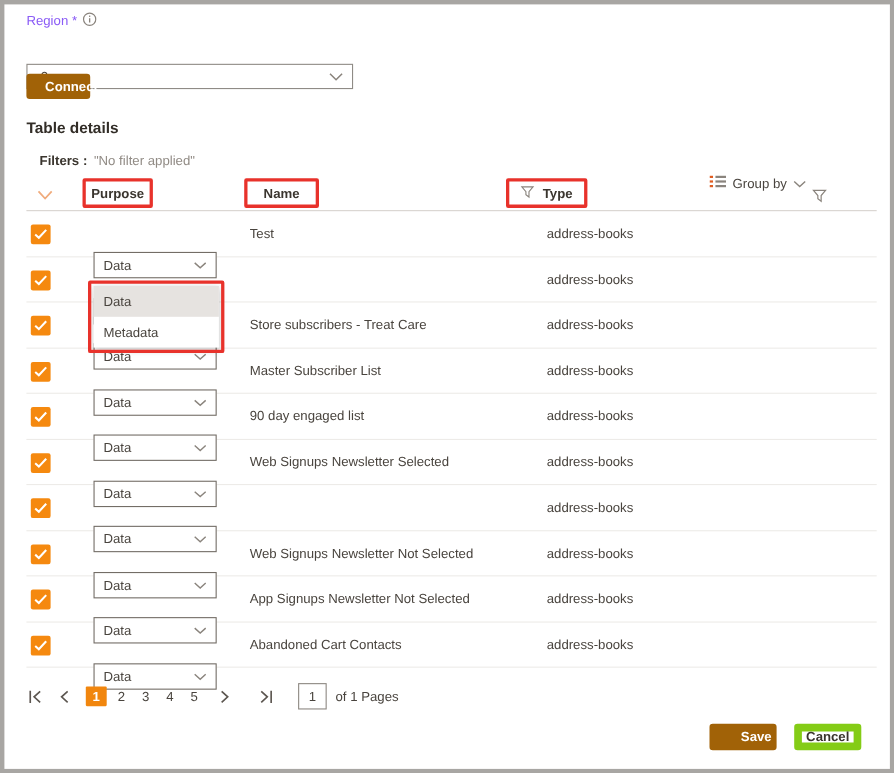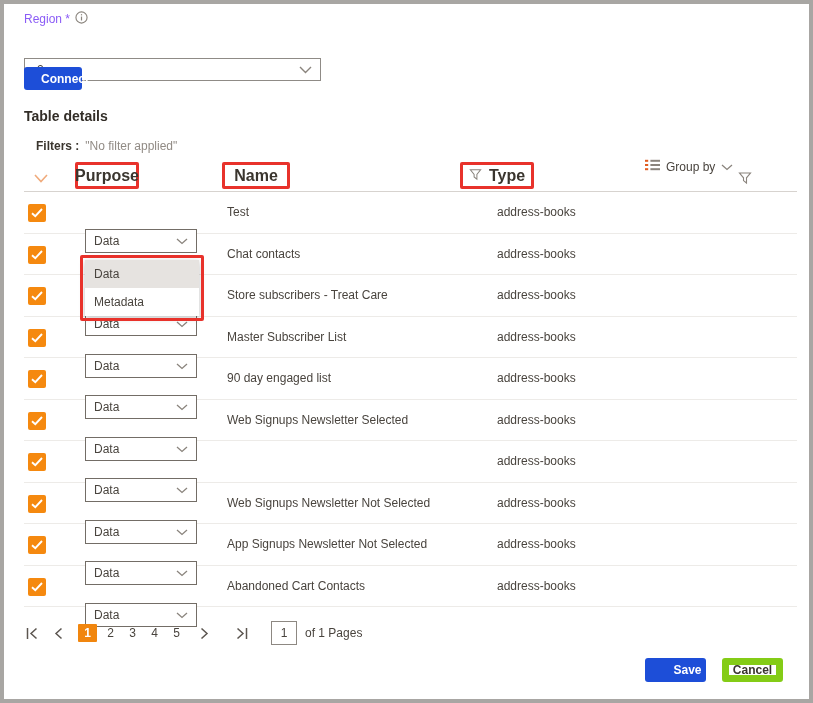--- a/index.html
+++ b/index.html
@@ -13,32 +13,32 @@
 
   
   .field-label { left:20px; top:7px; font-size:12px; color:#8b5cf6; display:flex; align-items:center; gap:5px; }
   .select-box {
     border:1px solid #8f8b86; background:#fff; height:23px;
     display:flex; align-items:center; justify-content:space-between;
     padding:0 8px; font-size:12px; color:#49443e; cursor:pointer;margin-top:28px;
   }
   .region-select { left:20px; top:26px; width:297px; }
   .btn { display:flex; align-items:center; justify-content:center; font-size:12px; border-radius:3px; cursor:pointer; border:none; }
-  .btn-primary { background:#1d4ed8; color:#fff; font-weight:700;padding-left:24px; }
+  .btn-primary { background:#a16207; color:#fff; font-weight:700;padding-left:24px; }
   .connect-btn { left:20px; top:63px; width:58px; height:23px; }
 
   .section-title { left:20px; top:104px; font-size:14px; font-weight:700; color:#322d27; }
   .filters-line { left:20px; top:135px; font-size:12px; display:flex; gap:6px;margin-left:12px; }
   .filters-label { font-weight:700; color:#3a352e; }
   .filters-value { color:#918b85; }
 
   
   .table { left:20px; top:156px; width:773px; }
   .thead { position:relative; height:32px; border-bottom:1px solid #d7d3cf; }
-  .th { position:absolute; font-size:16px; font-weight:700; color:#3a352e; }
+  .th { position:absolute; font-size:12px; font-weight:700; color:#3a352e; }
   .red-box { border:3px solid #e8322b; border-radius:2px; display:flex; align-items:center; justify-content:center; gap:7px; }
   .th-purpose { left:51px; top:2px; width:64px; height:27px; }
   .th-name { left:198px; top:2px; width:68px; height:27px; }
   .th-type { left:436px; top:2px; width:74px; height:27px; }
   .selectall { left:10px; top:9px; }
   .groupby { position:absolute; left:621px; top:-1px; display:flex; align-items:center; gap:6px; font-size:12px; color:#49443e; cursor:pointer; }
   .hdr-funnel { position:absolute; left:714px; top:11px; cursor:pointer; }
 
   .row { position:relative; height:41.5px; border-bottom:1px solid #edebe8; }
   .checkbox {
@@ -179,21 +179,20 @@
             </svg>
     </span>
     <div class="select-box row-select">
       <span>Data</span>
       <span>
         <svg width="12" height="7" viewBox="0 0 12 7">
                 <path d="M1 1 L6 5.5 L11 1" fill="none" stroke="#8a847d" stroke-width="1.3"></path>
               </svg>
       </span>
     </div>
-    <span class="cell-name">Chat contacts</span>
     <span class="cell-type">address-books</span>
   </div>
 
   <div class="row">
     <span class="checkbox">
       <svg width="12" height="10" viewBox="0 0 12 10">
               <path d="M1 5.2 L4.3 8.2 L11 1" stroke="#fff" stroke-width="1.9" fill="none"></path>
             </svg>
     </span>
     <div class="select-box row-select">

